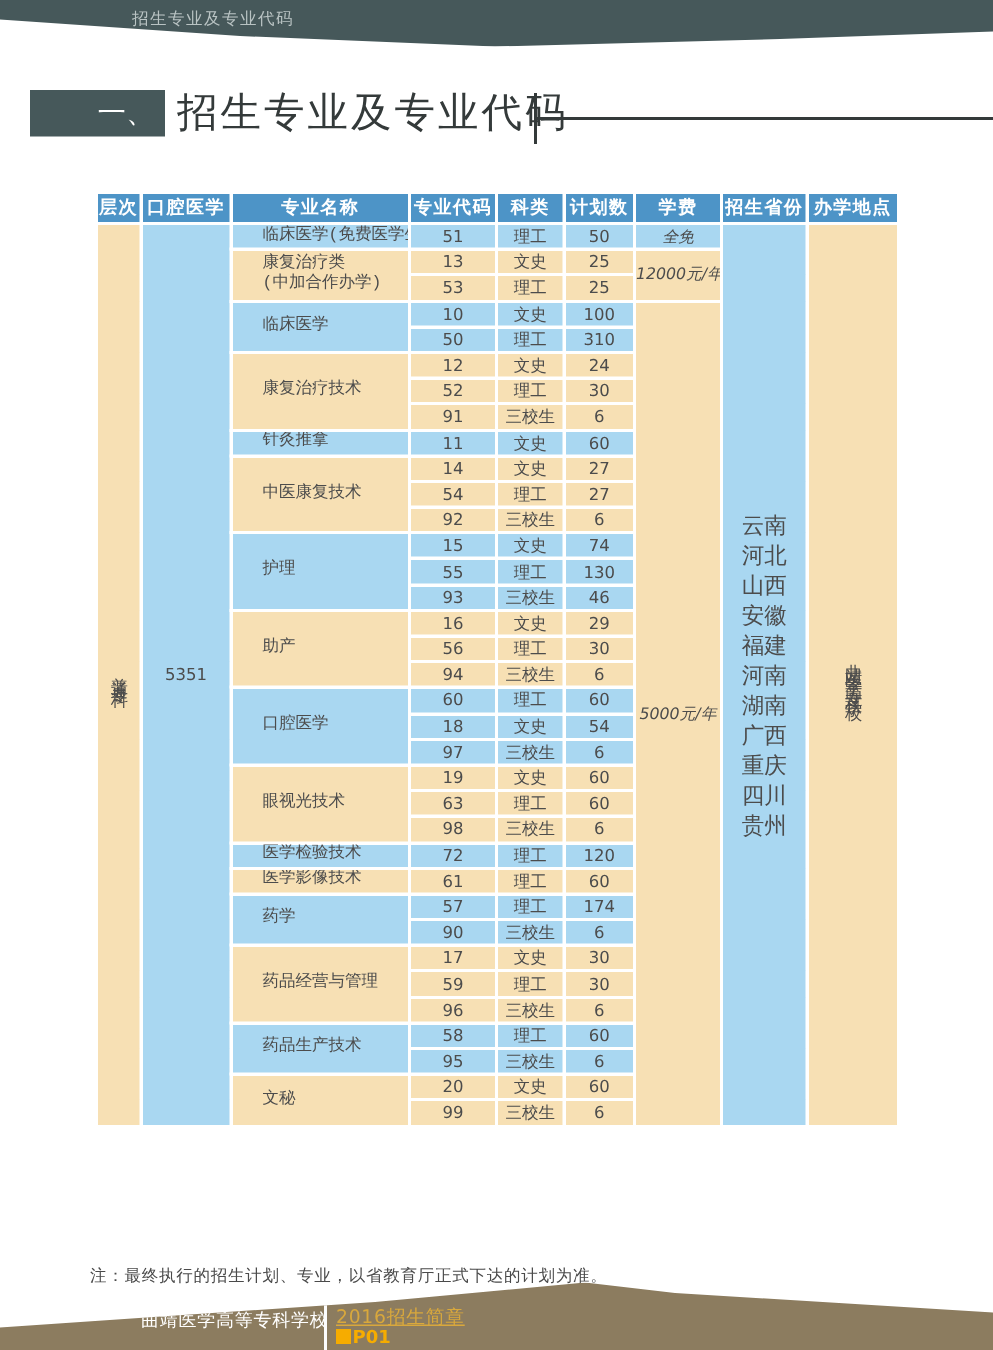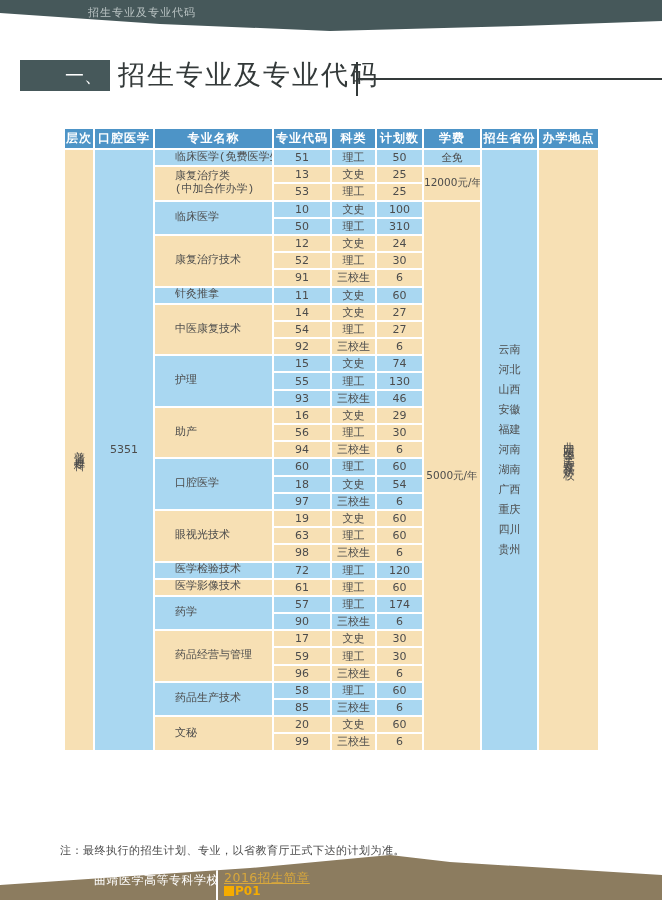--- a/index.html
+++ b/index.html
@@ -33,23 +33,23 @@
   
   .table-wrap{position:absolute;left:63px;top:127px;}
   table{border-collapse:collapse;table-layout:fixed;width:537px;}
   th,td{border:2px solid #fff;text-align:center;vertical-align:middle;
         font-size:11px;color:var(--ink);padding:0;overflow:hidden;}
   th{background:var(--hdr);color:#fff;font-size:12px;font-weight:bold;height:21px;letter-spacing:1px;}
   tr.data-row{height:17.2px;}
   td.blue{background:var(--blue);}
   td.tan{background:var(--tan);}
   td.major{text-align:left;padding-left:20px;white-space:nowrap;line-height:1.25;font-family:Liberation Mono, monospace;}
-  td.fee{white-space:nowrap;font-size:10.5px;}
+  td.fee{white-space:nowrap;font-size:10.5px;font-style:italic;}
   .vtext{writing-mode:vertical-lr;letter-spacing:3px;font-size:11.5px;display:inline-block;}
-  .prov-line{line-height:20px;font-size:11px;}
+  .prov-line{line-height:20px;font-size:15px;}
   
   .note{position:absolute;left:60px;top:843px;font-size:11px;color:#4a4a4a;letter-spacing:0.5px;}
   
   .footer{
     position:absolute;left:0;top:855px;width:662px;height:45px;background:var(--brown);
     clip-path:polygon(0 30px,250px 13px,390px 0,450px 7px,662px 20px,662px 45px,0 45px);
   }
   .footer-school{position:absolute;left:94px;top:17px;color:#fff;font-size:12px;letter-spacing:0.5px;}
   .footer-divider{position:absolute;left:216px;top:10px;width:2px;height:35px;background:#fdfdfd;}
   .footer-brochure{position:absolute;left:224px;top:15px;color:var(--gold);font-size:12.5px;letter-spacing:0.5px;text-decoration:underline;}
@@ -313,21 +313,21 @@
         </tr>
         <tr class="data-row">
           <td class="major blue" rowspan="2">
             <div class="">药品生产技术</div>
           </td>
           <td class="blue">58</td>
           <td class="blue">理工</td>
           <td class="blue">60</td>
         </tr>
         <tr class="data-row">
-          <td class="blue">85</td>
+          <td class="blue">95</td>
           <td class="blue">三校生</td>
           <td class="blue">6</td>
         </tr>
         <tr class="data-row">
           <td class="major tan" rowspan="2">
             <div class="">文秘</div>
           </td>
           <td class="tan">20</td>
           <td class="tan">文史</td>
           <td class="tan">60</td>

